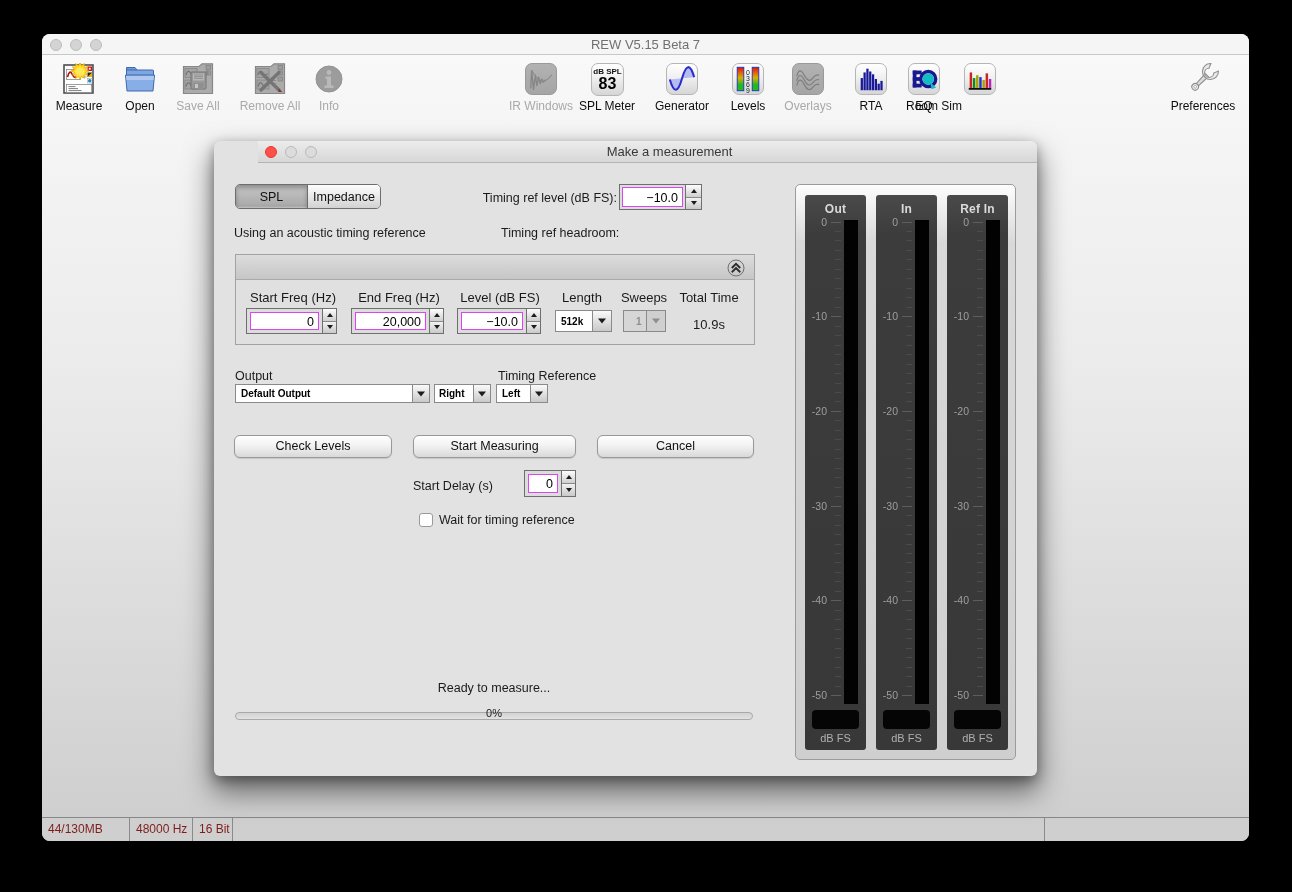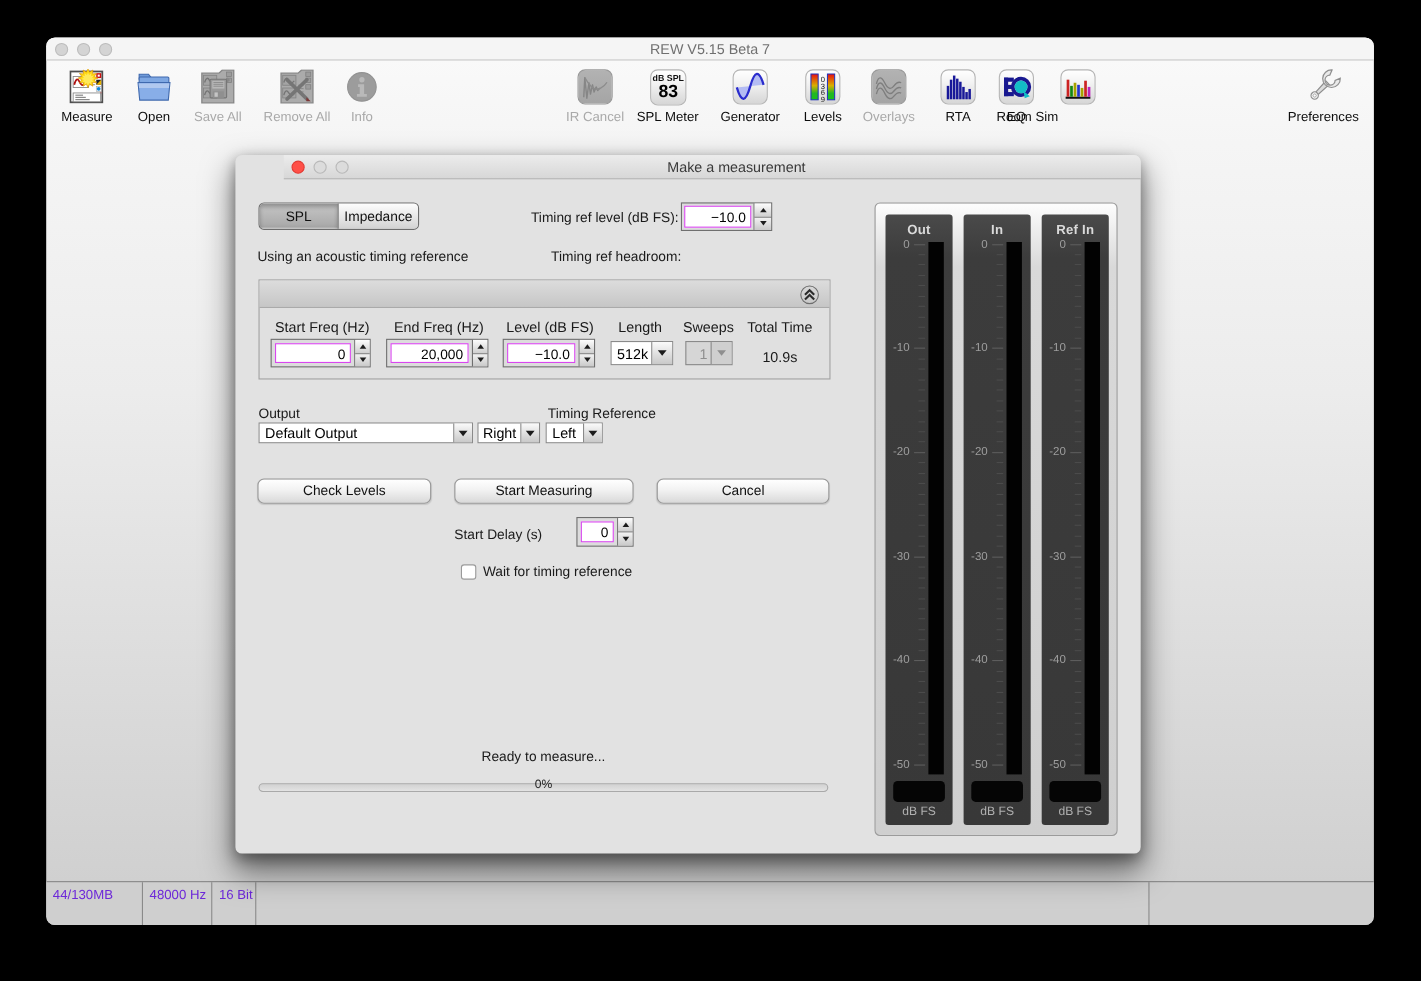--- a/index.html
+++ b/index.html
@@ -25,22 +25,22 @@
   .icon { position:absolute; top:29px; width:32px; height:32px; }
   .tblabel { position:absolute; top:65px; font-size:12px; color:#0d0d0d; text-align:center;
              white-space:nowrap; transform:translateX(-50%); }
   .tblabel.dis { color:#a9a9a9; }
   .wbtn { border-radius:7px; background:linear-gradient(#ffffff, #f2f2f2 40%, #d6d6d6);
           border:1px solid #b5b5b5; }
   .gbtn { border-radius:7px; background:linear-gradient(#b2b2b2, #a5a5a5);
           border:1px solid #999; }
 
   
-  #status { left:0; bottom:0; width:100%; height:40px; background:#cfcfcf;
-            border-top:1px solid #878787; font-size:12px; color:#6d28d9; }
+  #status { left:0; bottom:0; width:100%; height:24px; background:#cfcfcf;
+            border-top:1px solid #878787; font-size:12px; color:#7f1d1d; }
   #status .cell { position:absolute; top:0; height:100%; border-right:1px solid #8a8a8a;
                   line-height:23px; padding-left:6px; }
 
   
   #dlg { left:214px; top:141px; width:823px; height:635px; border-radius:6px;
          background:#e2e2e2; box-shadow:0 14px 28px 2px rgba(0,0,0,0.5), 0 4px 12px rgba(0,0,0,0.32);
          overflow:hidden; }
   #dtitle { left:0; top:0; width:100%; height:22px;
             background:linear-gradient(#ececec, #d7d7d7);
             border-bottom:1px solid #b4b4b4;margin-left:44px; }
@@ -70,21 +70,21 @@
   .spin .arrows div { flex:1; background:linear-gradient(#fdfdfd, #cfcfcf); position:relative; }
   .spin .arrows div + div { border-top:1px solid #8a8a8a; background:linear-gradient(#f2f2f2, #c9c9c9); }
   .tri-u { width:0; height:0; border-left:3.5px solid transparent; border-right:3.5px solid transparent;
            border-bottom:4.5px solid #1c1c1c; position:absolute; left:50%; top:50%; transform:translate(-50%,-50%); }
   .tri-d { width:0; height:0; border-left:3.5px solid transparent; border-right:3.5px solid transparent;
            border-top:4.5px solid #1c1c1c; position:absolute; left:50%; top:50%; transform:translate(-50%,-50%); }
 
   .combo .tri-d { border-left-width:4.5px; border-right-width:4.5px; border-top-width:5.5px; }
   
   .combo { position:absolute; height:19px; background:#fff; border:1px solid #8a8a8a; }
-  .combo .txt { position:absolute; left:5px; top:0; font-size:13px; line-height:18px; color:#000; white-space:nowrap; }
+  .combo .txt { position:absolute; left:5px; top:0; font-size:10px; line-height:18px; color:#000; white-space:nowrap;font-weight:bold; }
   .combo .btn { position:absolute; right:0; top:0; bottom:0; width:17px;
                 background:linear-gradient(#fafafa, #c9c9c9); border-left:1px solid #8a8a8a; }
   .combo.dis { background:#d6d6d6; }
   .combo.dis .txt { color:#8f8f8f; }
   .combo.dis .btn { background:#cfcfcf; }
   .combo.dis .tri-d { border-top-color:#8f8f8f; }
 
   
   #sweep { left:21px; top:113px; width:520px; height:91px; border:1px solid #a2a2a2;
            background:#e0e0e0; }
@@ -210,21 +210,21 @@
       <circle cx="16" cy="16" r="13" fill="none" stroke="#939393" stroke-width="1"></circle>
       <circle cx="16" cy="9.5" r="2.4" fill="#b9b9b9"></circle>
       <path d="M12.5 13.5 L18 13.5 L18 22.5 L20.5 22.5 L20.5 25 L11.5 25 L11.5 22.5 L14 22.5 L14 16 L12.5 16 Z" fill="#b9b9b9"></path>
     </svg>
     <div class="tblabel dis" style="left:287px;">Info</div>
 
     <svg class="icon gbtn" style="left:483px;" viewBox="0 0 32 32">
       <path d="M5 26 L6 7 L8 27 L10 12 L11.5 23 L13.5 14 L15 21 L17 16 L18.5 19.5 L20.5 17" fill="none" stroke="#868686" stroke-width="1.4" stroke-linejoin="round"></path>
       <path d="M6 7 C11 16 16 20 21 17.5 C24 16 26 14 27.5 11.5" fill="none" stroke="#8c8c8c" stroke-width="1.3"></path>
     </svg>
-    <div class="tblabel dis" style="left:499px;">IR Cancel</div>
+    <div class="tblabel dis" style="left:499px;">IR Windows</div>
 
     <div class="icon wbtn abs" style="left:549px; width:33px; height:33px;">
       <div class="abs" style="left:0; top:3px; width:100%; text-align:center; font-size:8px; font-weight:bold; color:#111;">dB SPL</div>
       <div class="abs" style="left:0; top:11px; width:100%; text-align:center; font-size:16px; font-weight:bold; color:#000;">83</div>
     </div>
     <div class="tblabel" style="left:565px;">SPL Meter</div>
 
     <svg class="icon wbtn" style="left:624px;" viewBox="0 0 32 32">
       <path d="M3 16.5 Q9.5 39 16 15.5 Q22.5 -8 29 14 Z" fill="#b4bcf3"></path>
       <path d="M3 16.5 Q9.5 39 16 15.5 Q22.5 -8 29 14" fill="none" stroke="#2a2ccd" stroke-width="2.2"></path>

